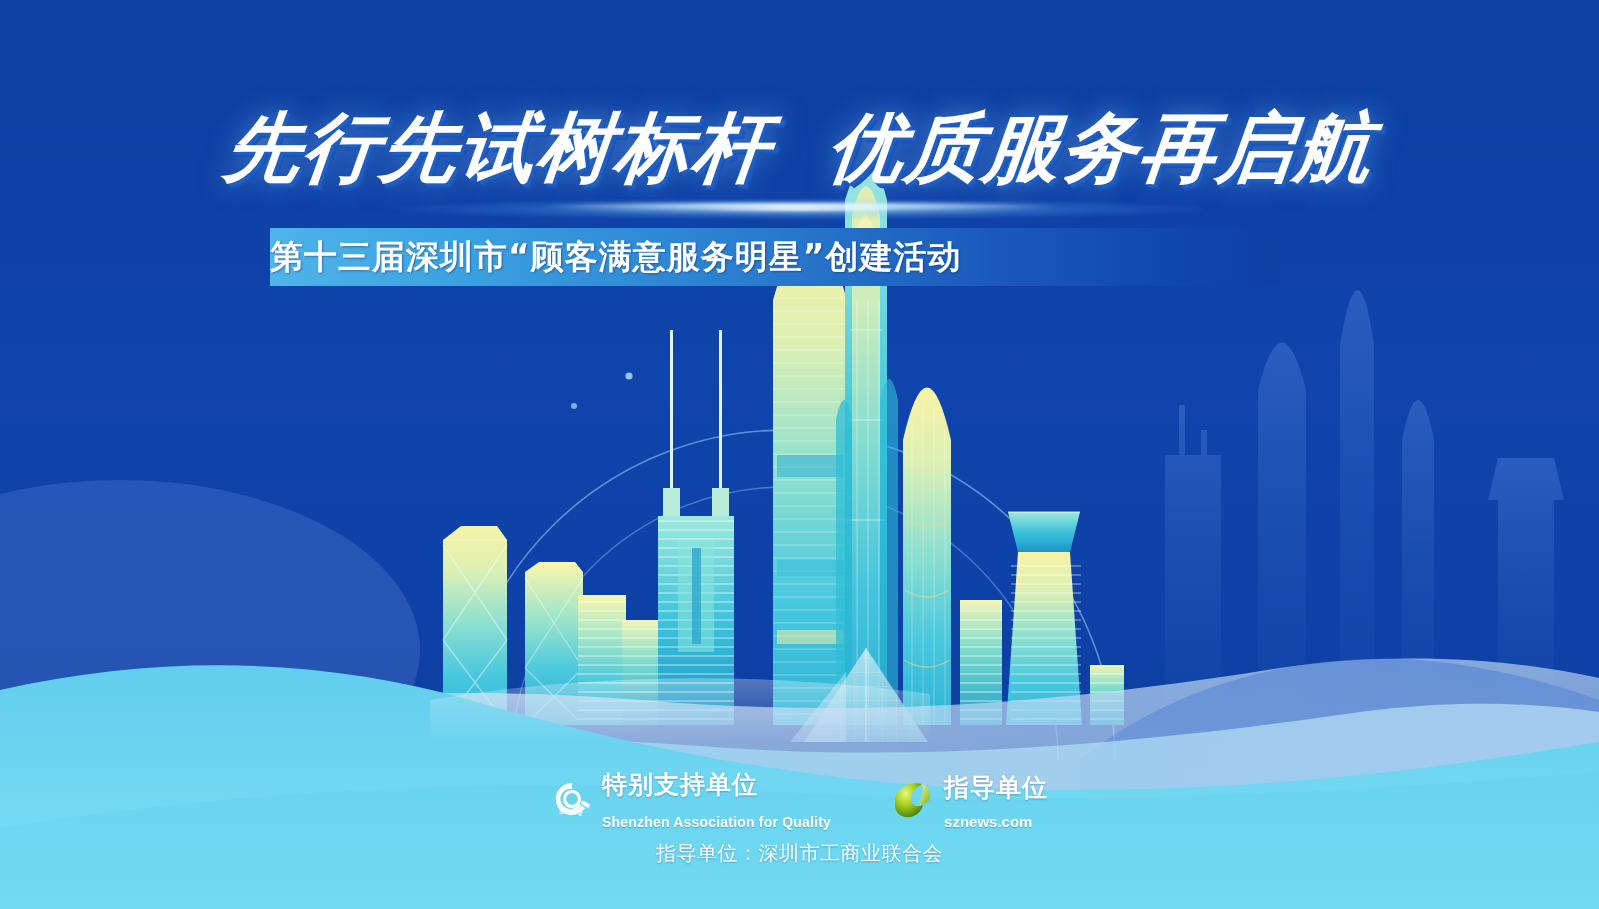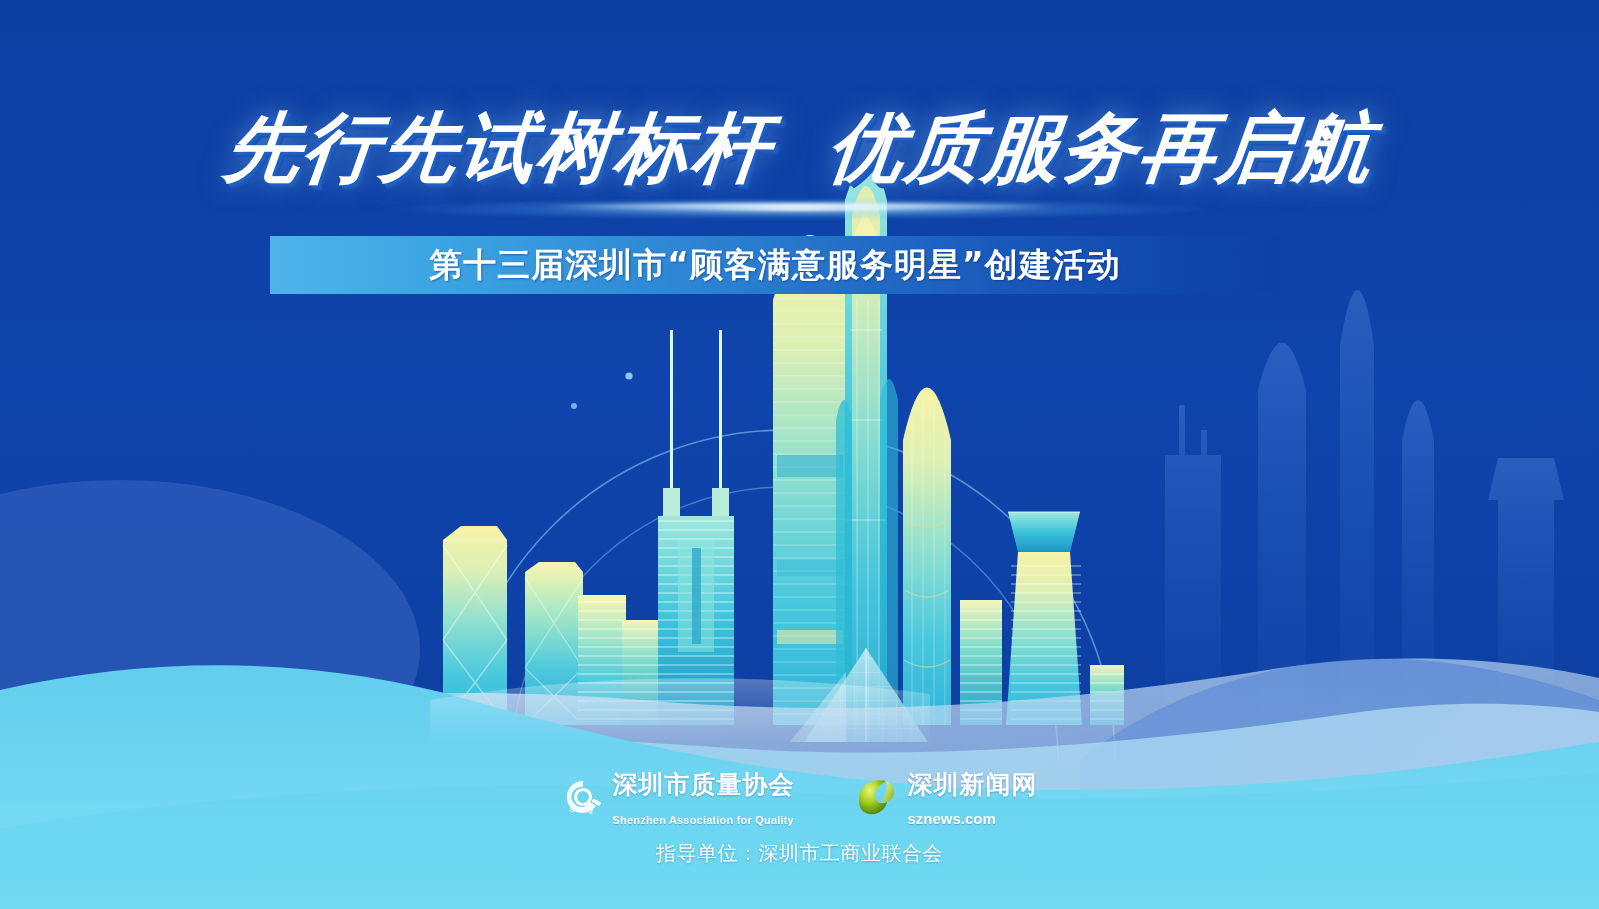--- a/index.html
+++ b/index.html
@@ -41,23 +41,23 @@
   #headline-glow2{
     position:absolute;left:50%;top:200px;transform:translateX(-50%);
     width:700px;height:12px;z-index:29;pointer-events:none;
     background:radial-gradient(ellipse 50% 55% at 50% 50%,
       rgba(255,255,255,1) 0%,rgba(225,245,255,.7) 30%,rgba(180,225,255,0) 75%);
     filter:blur(1.5px);
   }
 
   
   #subtitle-band{
-    position:absolute;left:270px;top:236px;width:1010px;height:58px;z-index:30;
+    position:absolute;left:270px;top:228px;width:1010px;height:58px;z-index:30;
     background:linear-gradient(90deg,#4fb4e9 0%,#3ba3e2 18%,#2a7fd0 46%,#1a59bb 72%,#0f45ab 92%,#0e41a4 100%);
-    display:flex;align-items:center;justify-content:center;
+    display:flex;align-items:center;justify-content:flex-start;
   }
   #subtitle{
     font-family:"DejaVu Sans","Liberation Sans",sans-serif;
     font-size:33px;font-weight:700;color:#ffffff;letter-spacing:1px;
     text-shadow:1px 1px 2px rgba(8,40,110,.45);
     white-space:pre;
   }
 
   
   #logo-row{
@@ -67,21 +67,21 @@
   .logo{display:flex;align-items:center;gap:9px;}
   .logo-mark{flex:0 0 auto;text-decoration:underline;}
   .logo-txt{display:flex;flex-direction:column;line-height:1;}
   .logo-cn{
     font-family:"DejaVu Sans","Liberation Sans",sans-serif;
     font-size:25px;font-weight:700;color:#ffffff;letter-spacing:1px;
     text-shadow:0 1px 2px rgba(20,60,120,.35);
   }
   .logo-en{
     font-family:"Liberation Sans",sans-serif;
-    font-size:11px;font-weight:700;color:#ffffff;letter-spacing:.2px;margin-top:18px;
+    font-size:14px;font-weight:700;color:#ffffff;letter-spacing:.2px;margin-top:18px;
     text-shadow:0 1px 1px rgba(20,60,120,.3);
   }
   .logo-en-small{
     font-family:"Liberation Sans",sans-serif;
     font-size:15px;font-weight:700;color:#ffffff;letter-spacing:0px;margin-top:14px;
     text-shadow:0 1px 1px rgba(20,60,120,.3);
   }
   .saq-abbr{
     font-family:"Liberation Sans",sans-serif;font-size:8px;font-weight:700;
     color:#ffffff;position:absolute;left:8px;top:29px;letter-spacing:.5px;
@@ -294,21 +294,21 @@
     <div class="logo">
       <span class="logo-mark" style="position:relative;">
         <svg width="42" height="42" viewBox="0 0 42 42">
           <path d="M21 5 a16 16 0 1 0 13 25 l-6 -4 a10 10 0 1 1 -7 -15 Z" fill="#ffffff" opacity=".95"></path>
           <circle cx="21" cy="21" r="7.5" fill="none" stroke="#ffffff" stroke-width="3.2"></circle>
           <rect x="30" y="24" width="9" height="4" rx="1.5" fill="#ffffff" transform="rotate(28 34 26)"></rect>
         </svg>
         <span class="saq-abbr">SZAQ</span>
       </span>
       <span class="logo-txt">
-        <span class="logo-cn">深圳市质量协会</span>
+        <span class="logo-cn">特别支持单位</span>
         <span class="logo-en">Shenzhen Association for Quality</span>
       </span>
     </div>
 
     <div class="logo">
       <span class="logo-mark">
         <svg width="46" height="44" viewBox="0 0 46 44">
           <defs>
             <radialGradient id="leafG" cx="38%" cy="30%" r="78%">
               <stop offset="0%" stop-color="#e9f77a"></stop>
@@ -318,21 +318,21 @@
             <linearGradient id="leafG2" x1="0" y1="0" x2="1" y2="1">
               <stop offset="0%" stop-color="#f4fb9c"></stop>
               <stop offset="100%" stop-color="#7fb516"></stop>
             </linearGradient>
           </defs>
           <path d="M6 24 C6 10 20 3 33 6 C26 10 22 15 22 21 C22 27 28 30 34 27 C32 36 22 42 13 38 C6 35 6 29 6 24 Z" fill="url(#leafG)"></path>
           <path d="M33 6 C39 8 42 13 41 19 C40 25 34 28 29 26 C33 21 35 13 33 6 Z" fill="url(#leafG2)"></path>
         </svg>
       </span>
       <span class="logo-txt">
-        <span class="logo-cn">深圳新闻网</span>
+        <span class="logo-cn">指导单位</span>
         <span class="logo-en-small">sznews.com</span>
       </span>
     </div>
   </div>
 
   <div id="credits">
     <span class="credit">指导单位：深圳市工商业联合会</span>
   </div>
 
 </div>

